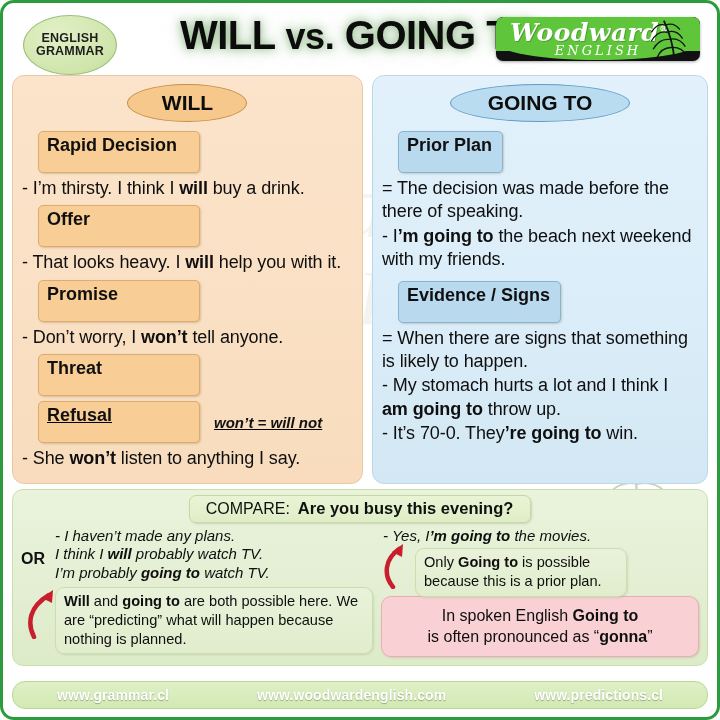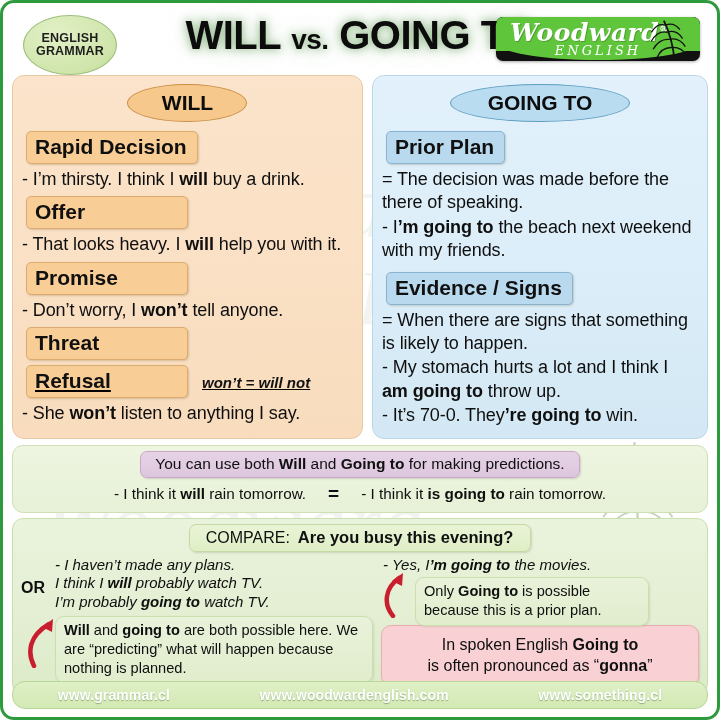--- a/index.html
+++ b/index.html
@@ -52,21 +52,21 @@
   .badge span{
     font-size:12.5px;font-weight:bold;color:#1d1d1d;letter-spacing:.2px;
   }
   .title{
     position:absolute;left:0;right:0;top:2px;
     text-align:center;
     font-size:40px;font-weight:bold;color:#0c0c0c;
     letter-spacing:-.5px;
     text-shadow:0 0 9px rgba(120,170,110,.85), 0 0 18px rgba(150,190,140,.55);
   }
-  .title .vs{font-size:28px;}
+  .title .vs{font-size:36px;}
   .logo{
     position:absolute;right:8px;top:6px;
     width:204px;height:44px;
     border-radius:7px;
     overflow:hidden;
     background:#111;
     box-shadow:0 1px 3px rgba(0,0,0,.35);
   }
   .logo-top{
     position:absolute;left:0;top:0;right:0;height:34px;
@@ -121,24 +121,24 @@
     font-size:21px;font-weight:bold;color:#0d0d0d;
     border-radius:50%;
     line-height:1;
     padding:7px 0 8px 0;
   }
   .pill.will{width:118px;background:#f6c88c;border:1px solid #c98f47;}
   .pill.going{width:178px;background:#badcf0;border:1px solid #5e9dc3;}
 
   .tag{
     display:inline-block;
-    font-size:21px;font-weight:bold;color:#101010;
-    padding:3px 10px 4px 8px;
+    font-size:18px;font-weight:bold;color:#101010;
+    padding:3px 10px 16px 8px;
     border-radius:5px;
-    margin:2px 0 3px 4px;
+    margin:2px 0 3px 16px;
     box-shadow:1px 1px 2px rgba(120,90,50,.25);
   }
   .panel.will .tag{background:#f8cd96;border:1px solid #dcab6f;min-width:142px;}
   .panel.going .tag{background:#b9d9ef;border:1px solid #88b4d2;}
   .tagrow{display:flex;align-items:center;gap:14px;text-decoration:underline;}
   .tagnote{font-size:15px;font-style:italic;font-weight:bold;color:#121212;}
 
   .line{
     font-size:18px;color:#0f0f0f;
     line-height:1.30;
@@ -212,21 +212,21 @@
   .notebox{
     box-sizing:border-box;
     border-radius:9px;
     background:linear-gradient(180deg,#e9f2da 0%,#e1edcd 100%);
     border:1px solid #cadfae;
     padding:4px 8px 5px 8px;
     font-size:14.6px;color:#0f0f0f;line-height:1.28;
     box-shadow:1px 1px 2px rgba(110,120,90,.18);
   }
   .note-left{margin-top:4px;width:318px;}
-  .note-right{margin-top:3px;margin-left:32px;width:234px;text-align:left;}
+  .note-right{margin-top:3px;margin-left:32px;width:212px;text-align:left;}
   .arrow{position:absolute;pointer-events:none;}
   .gonna{
     margin-top:-58px;
     margin-left:auto;
     width:318px;
     box-sizing:border-box;
     border-radius:10px;
     background:#f9d1d4;
     border:1px solid #e9aeb3;
     padding:8px 10px 9px 10px;
@@ -362,28 +362,20 @@
 
         <div style="margin-top:7px">
           <span class="tag">Evidence / Signs</span>
           <div class="line">= When there are signs that something is likely to happen.</div>
           <div class="line">- My stomach hurts a lot and I think I <b>am going to</b> throw up.</div>
           <div class="line">- It’s 70-0. They<b>’re going to</b> win.</div>
         </div>
       </div>
     </div>
 
-    <div class="pred">
-      <div class="pred-banner">You can use both <b>Will</b> and <b>Going to</b> for making predictions.</div>
-      <div class="pred-row">
-        <span>- I think it <b>will</b> rain tomorrow.</span>
-        <span class="eq">=</span>
-        <span>- I think it <b>is going to</b> rain tomorrow.</span>
-      </div>
-    </div>
 
     <div class="compare">
       <div class="cmp-banner">
         <span>COMPARE:</span><span class="q">Are you busy this evening?</span>
       </div>
 
       <div class="cmp-body">
 
         <div class="cmp-left">
           <span class="or">OR</span>
@@ -408,16 +400,16 @@
       </div>
 
       <div class="gonna">In spoken English <b>Going to</b><br>is often pronounced as “<b>gonna</b>”</div>
     </div>
 
   </div>
 
   <div class="footer">
     <a href="#">www.grammar.cl</a>
     <a href="#">www.woodwardenglish.com</a>
-    <a href="#">www.something.cl</a>
+    <a href="#">www.predictions.cl</a>
   </div>
 
 </div>
 
 </body></html>

